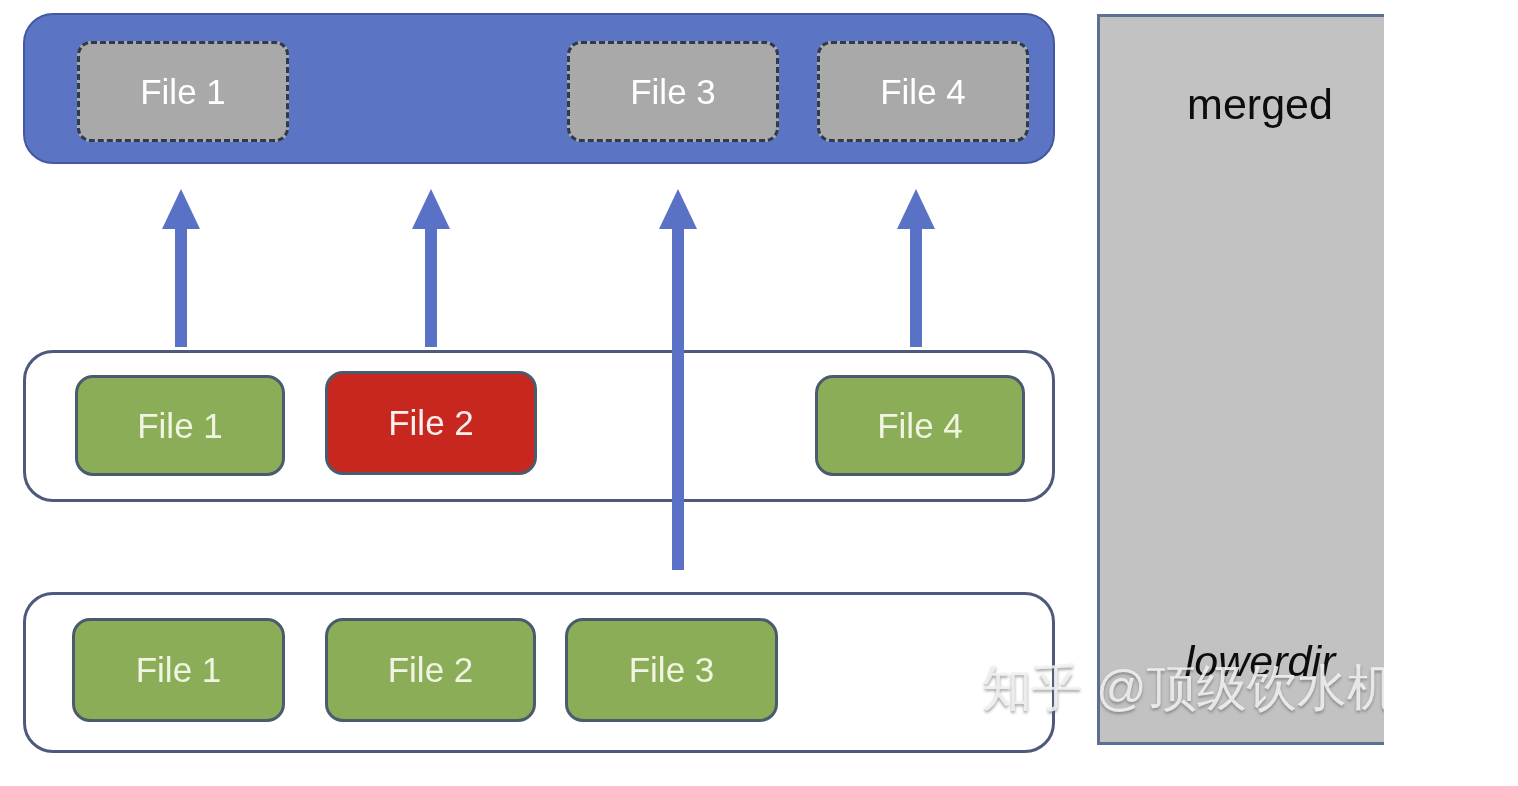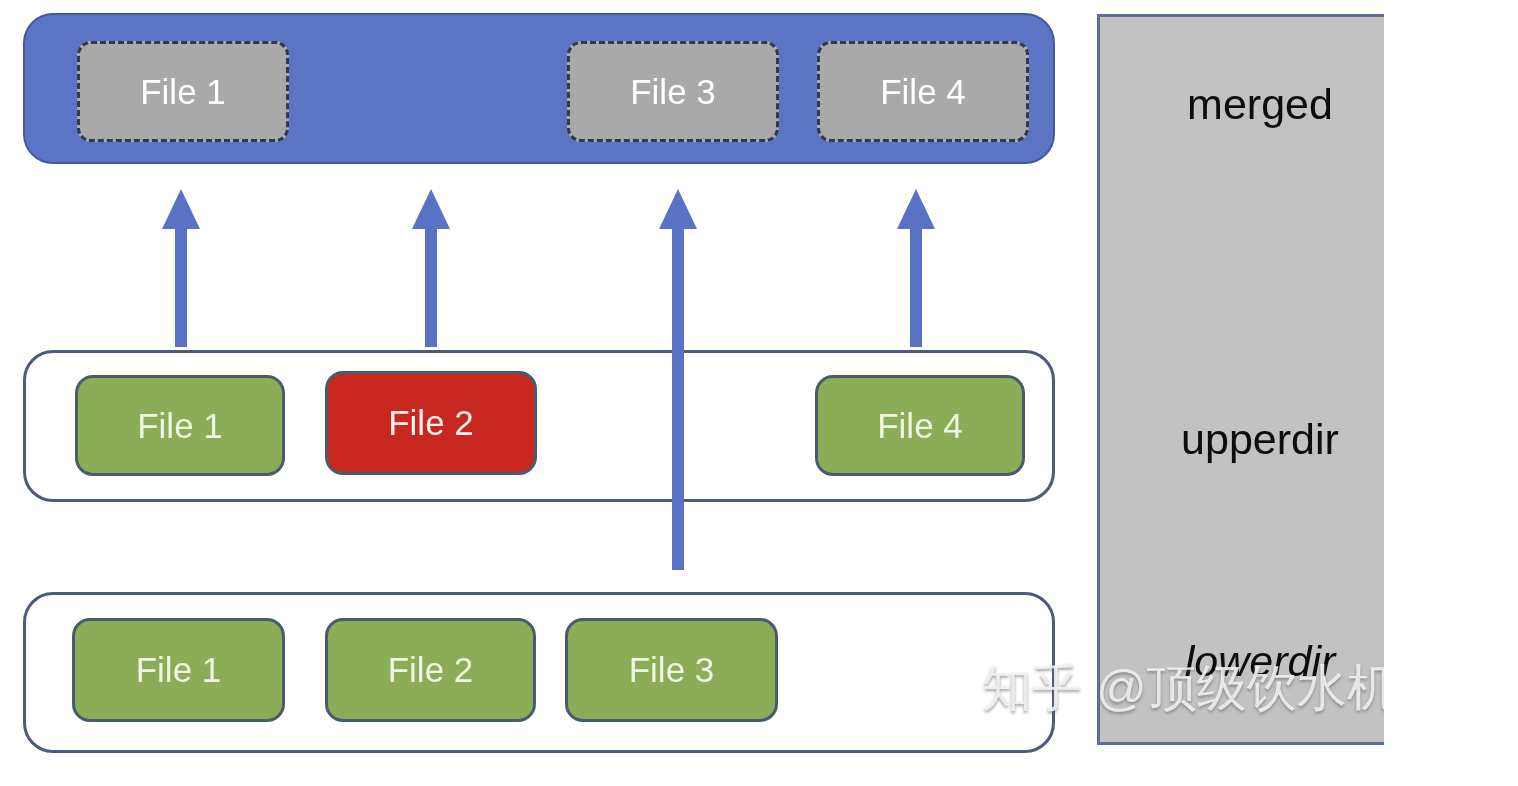--- a/index.html
+++ b/index.html
@@ -106,19 +106,18 @@
   </div>
 
   <div class="layer-row row-lower">
     <div class="chip chip-green" style="left:46px;top:23px;width:213px;height:104px;">File 1</div>
     <div class="chip chip-green" style="left:299px;top:23px;width:211px;height:104px;">File 2</div>
     <div class="chip chip-green" style="left:539px;top:23px;width:213px;height:104px;">File 3</div>
   </div>
 
   <div class="layers-column">
     <div class="column-label label-merged">merged</div>
-    <div class="column-label label-upperdir">upperdir</div>
     <div class="column-label label-lowerdir">lowerdir</div>
   </div>
 
   <div class="wm wm-zhihu">知乎 @顶级饮水机管理员</div>
 
 </div>
 
 </body></html>

